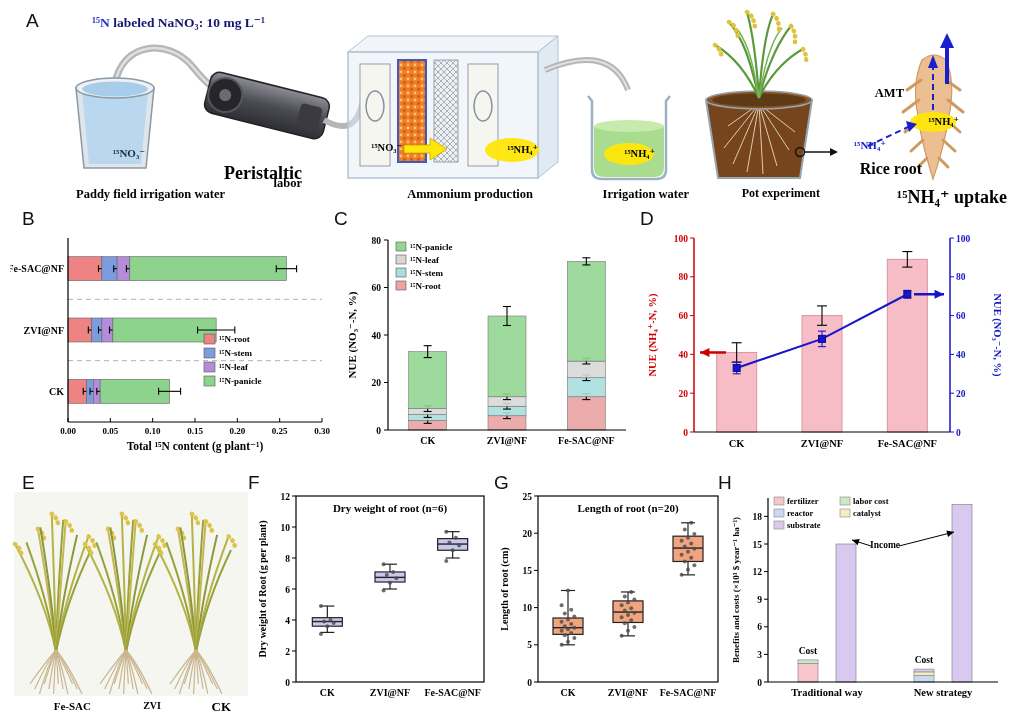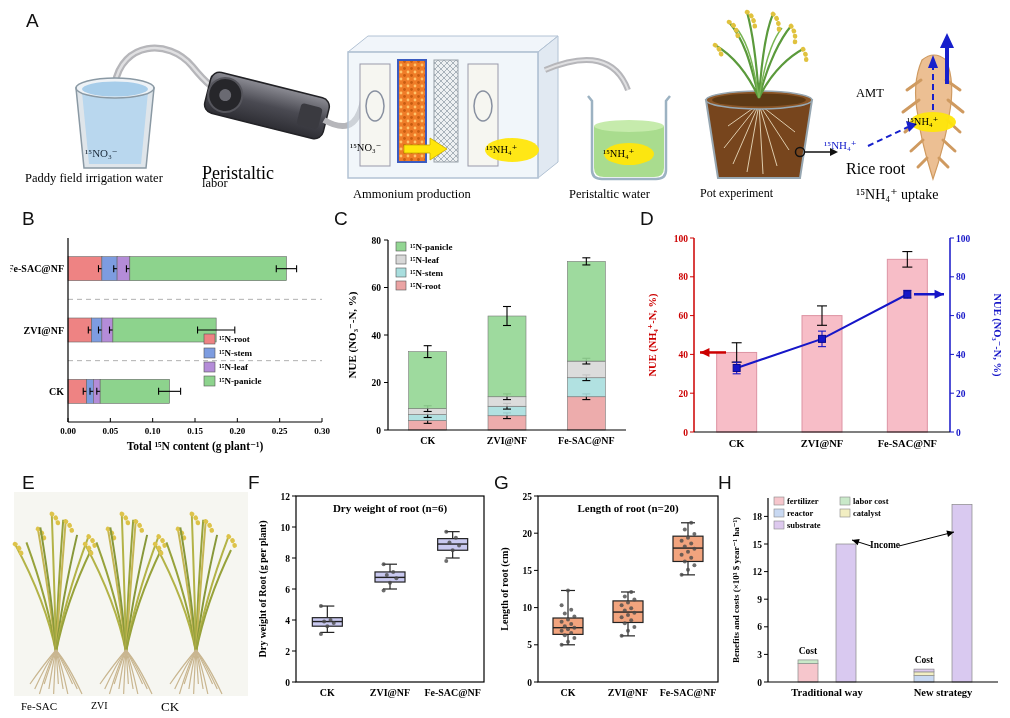--- a/index.html
+++ b/index.html
@@ -1,21 +1,21 @@
 <!DOCTYPE html>
 <html><head>
 <meta charset="utf-8">
 <style>
   *{margin:0;padding:0;box-sizing:border-box}
   html,body{width:1010px;height:718px;background:#fff;overflow:hidden;
     font-family:"Liberation Serif","DejaVu Serif",serif}
   .fig{position:absolute;inset:0;background:#fff}
   .plabel{position:absolute;font-family:"Liberation Sans","DejaVu Sans",sans-serif;
     font-size:19px;font-weight:500;color:#111}
-  .albl{position:absolute;text-align:left;font-weight:normal;color:#000;line-height:1.12;
+  .albl{position:absolute;text-align:right;font-weight:bold;color:#000;line-height:1.12;
     font-family:"Liberation Serif","DejaVu Serif",serif}
   .hdr{position:absolute;left:92px;top:14px;font-weight:bold;font-size:13.5px;white-space:nowrap}
   .hdr .n15{color:#2233cc}
   .hdr .rest{color:#16166e}
   svg{position:absolute;overflow:hidden}
   svg text{font-family:"Liberation Serif","DejaVu Serif",serif}
 </style>
 </head>
 <body>
 
@@ -117,35 +117,38 @@
     <g stroke="#1720cc" fill="#1720cc">
       <line x1="868" y1="146" x2="908" y2="127" stroke-width="2" stroke-dasharray="6 4"></line>
       <polygon points="906,121 917,124 909,132" stroke="none"></polygon>
       <line x1="933" y1="110" x2="933" y2="66" stroke-width="2" stroke-dasharray="6 4"></line>
       <polygon points="928,68 933,55 938,68" stroke="none"></polygon>
       <line x1="947" y1="84" x2="947" y2="46" stroke-width="4"></line>
       <polygon points="940,48 947,33 954,48" stroke="none"></polygon>
     </g>
   </svg>
 
+  <div class="hdr">
+    <span class="n15">¹⁵N</span><span class="rest"> labeled NaNO₃: 10 mg L⁻¹</span>
+  </div>
   <div class="albl" style="left:85px;top:147px;width:60px;font-size:11px;color:#1a2a3a">¹⁵NO₃⁻</div>
-  <div class="albl" style="left:25px;top:171px;width:200px;font-size:12.5px">Paddy field irrigation water</div>
+  <div class="albl" style="left:25px;top:187px;width:200px;font-size:12.5px">Paddy field irrigation water</div>
   <div class="albl" style="left:202px;top:163px;width:100px;font-size:18px">Peristaltic</div>
   <div class="albl" style="left:202px;top:176px;width:100px;font-size:12.5px">labor</div>
   <div class="albl" style="left:350px;top:142px;width:52px;font-size:10.5px">¹⁵NO₃⁻</div>
   <div class="albl" style="left:486px;top:144px;width:52px;font-size:10.5px">¹⁵NH₄⁺</div>
   <div class="albl" style="left:353px;top:187px;width:180px;font-size:12.5px">Ammonium production</div>
   <div class="albl" style="left:603px;top:148px;width:52px;font-size:10.5px">¹⁵NH₄⁺</div>
-  <div class="albl" style="left:569px;top:187px;width:120px;font-size:12.5px">Peristaltic water</div>
+  <div class="albl" style="left:569px;top:187px;width:120px;font-size:12.5px">Irrigation water</div>
   <div class="albl" style="left:700px;top:187px;width:120px;font-size:12px">Pot experiment</div>
   <div class="albl" style="left:856px;top:86px;width:48px;font-size:12.5px">AMT</div>
   <div class="albl" style="left:824px;top:139px;width:62px;font-size:11px;color:#1720cc">¹⁵NH₄⁺</div>
   <div class="albl" style="left:907px;top:116px;width:52px;font-size:10.5px">¹⁵NH₄⁺</div>
   <div class="albl" style="left:846px;top:160px;width:76px;font-size:16px">Rice root</div>
-  <div class="albl" style="left:856px;top:187px;width:124px;font-size:14px">¹⁵NH₄⁺ uptake</div>
+  <div class="albl" style="left:883px;top:187px;width:124px;font-size:18px">¹⁵NH₄⁺ uptake</div>
 
   <svg id="chartB" style="left:10px;top:230px" width="322" height="238">
       <line x1="58" y1="69.33333333333334" x2="312" y2="69.33333333333334" stroke="#b0b0b0" stroke-width="1" stroke-dasharray="5 4"></line>
       <line x1="58" y1="130.66666666666669" x2="312" y2="130.66666666666669" stroke="#b0b0b0" stroke-width="1" stroke-dasharray="5 4"></line>
       <rect x="58" y="149.33333333333334" width="18.626666666666665" height="24" fill="#ee8383" stroke="#666" stroke-width="0.6"></rect>
       <line x1="73.24" y1="161.33333333333334" x2="80.01333333333334" y2="161.33333333333334" stroke="#000" stroke-width="1.1"></line>
       <line x1="73.24" y1="157.83333333333334" x2="73.24" y2="164.83333333333334" stroke="#000" stroke-width="1.1"></line>
       <line x1="80.01333333333334" y1="157.83333333333334" x2="80.01333333333334" y2="164.83333333333334" stroke="#000" stroke-width="1.1"></line>
       <rect x="76.62666666666667" y="149.33333333333334" width="6.7733333333333405" height="24" fill="#7d9ce0" stroke="#666" stroke-width="0.6"></rect>
       <line x1="80.01333333333334" y1="161.33333333333334" x2="86.78666666666668" y2="161.33333333333334" stroke="#000" stroke-width="1.1"></line>

